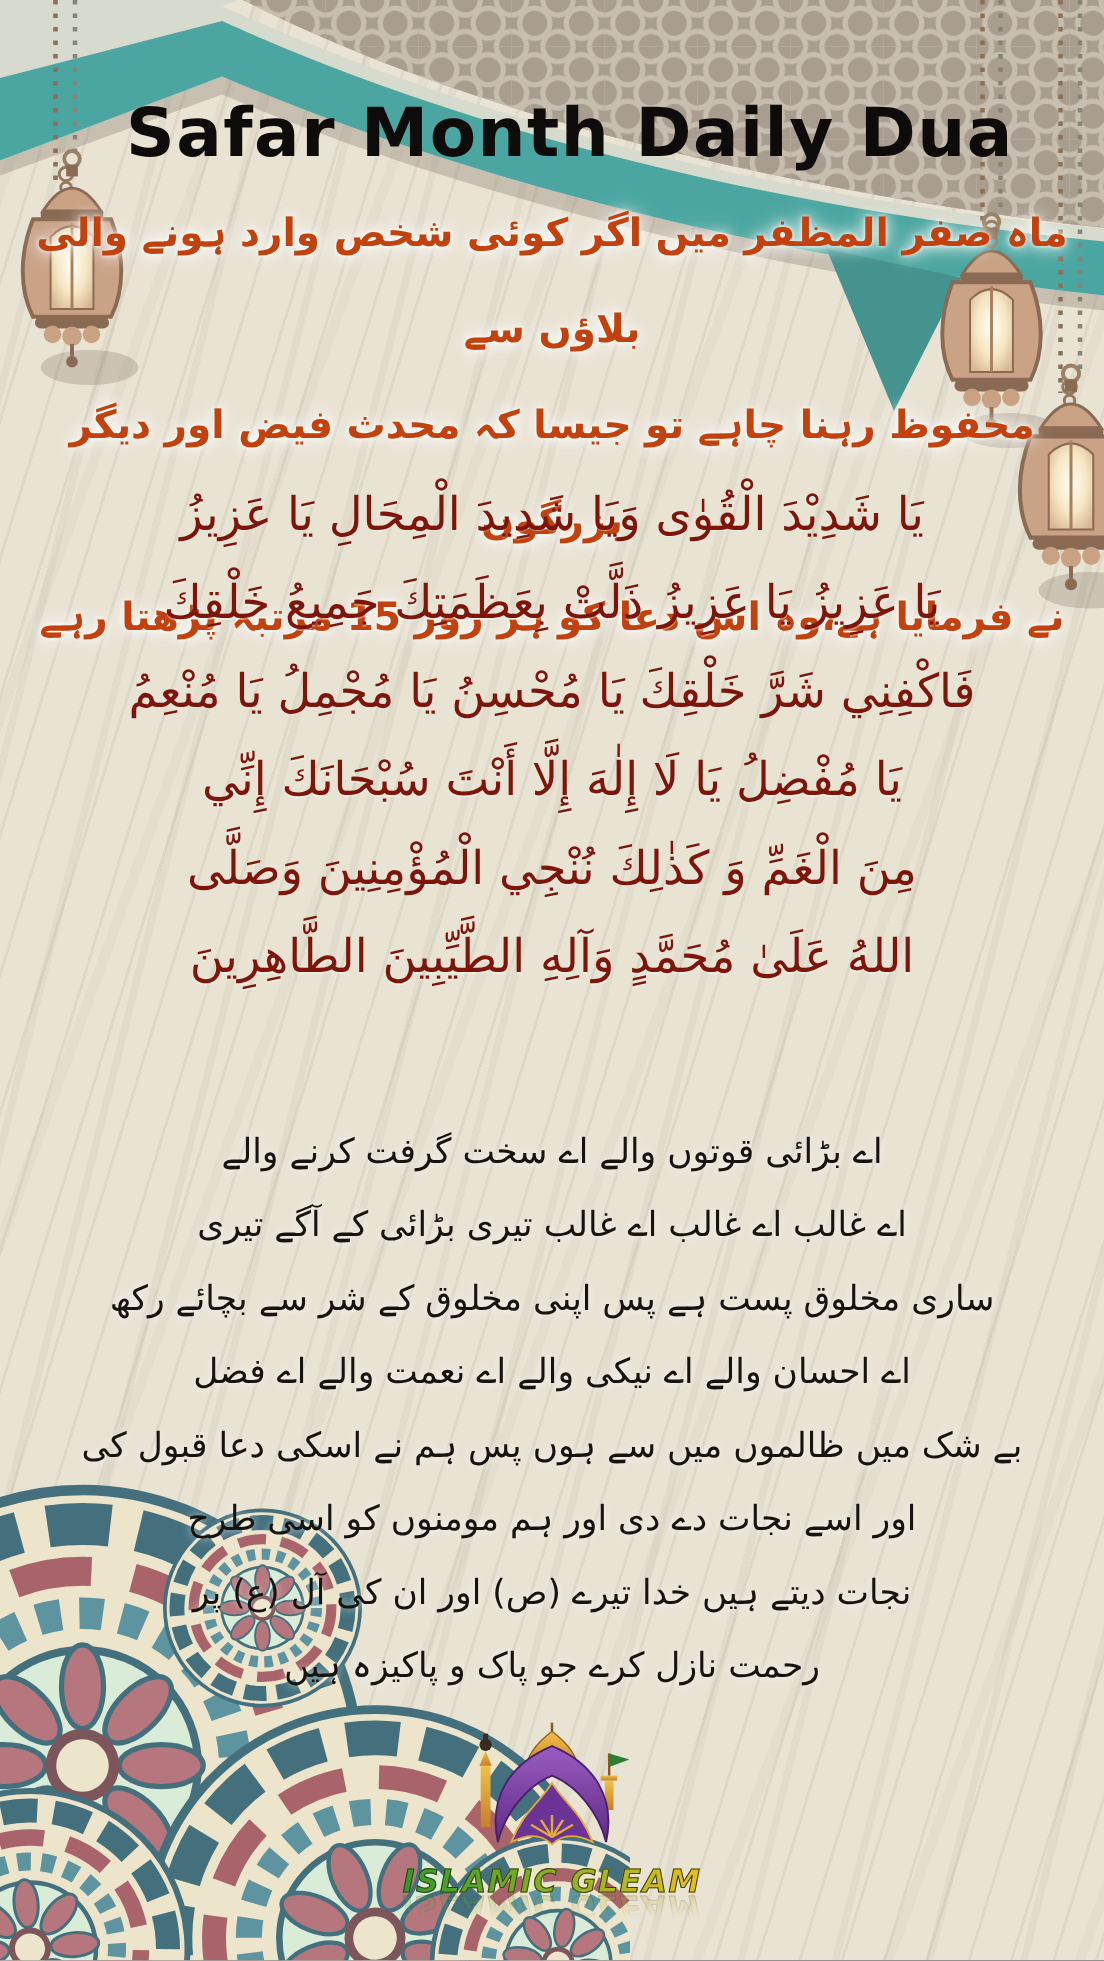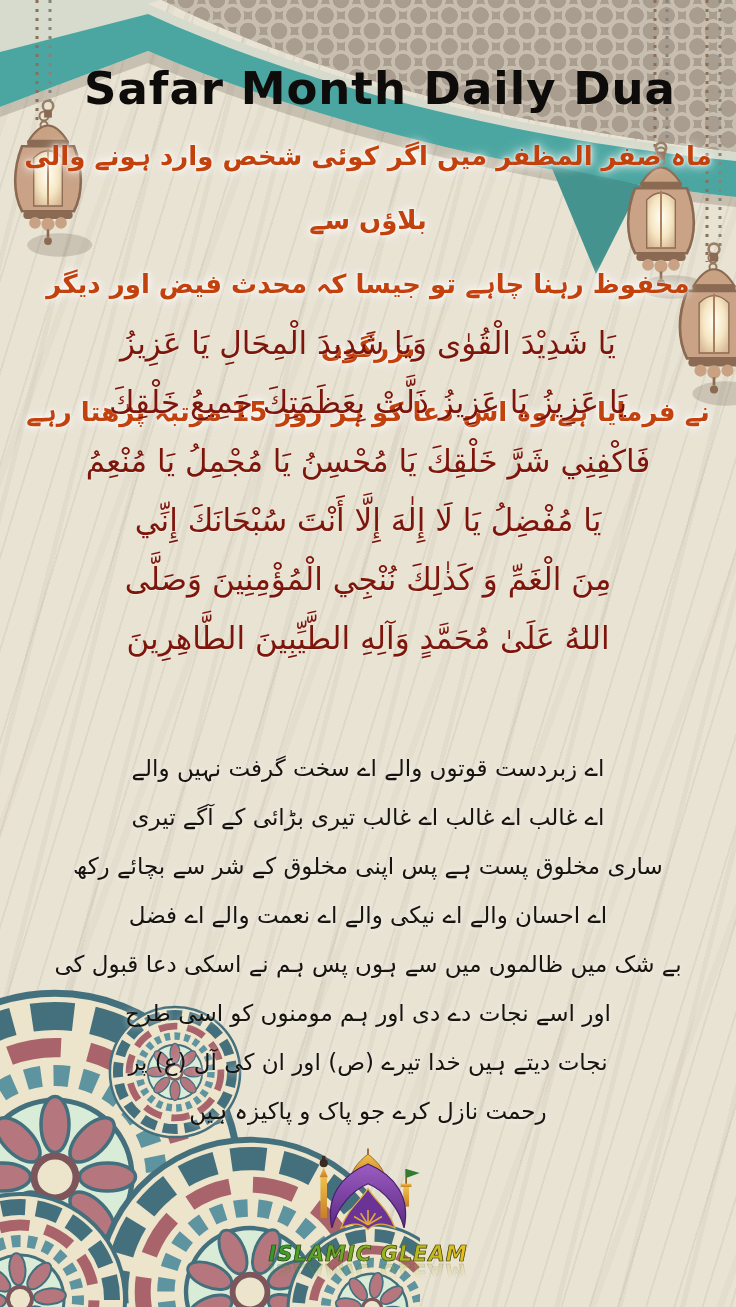--- a/index.html
+++ b/index.html
@@ -182,21 +182,21 @@
   <div class="dua">
     <div>يَا شَدِيْدَ الْقُوٰى وَيَا شَدِيدَ الْمِحَالِ يَا عَزِيزُ</div>
     <div>يَا عَزِيزُ يَا عَزِيزُ ذَلَّتْ بِعَظَمَتِكَ جَمِيعُ خَلْقِكَ</div>
     <div>فَاكْفِنِي شَرَّ خَلْقِكَ يَا مُحْسِنُ يَا مُجْمِلُ يَا مُنْعِمُ</div>
     <div>يَا مُفْضِلُ يَا لَا إِلٰهَ إِلَّا أَنْتَ سُبْحَانَكَ إِنِّي</div>
     <div>مِنَ الْغَمِّ وَ كَذٰلِكَ نُنْجِي الْمُؤْمِنِينَ وَصَلَّى</div>
     <div>اللهُ عَلَىٰ مُحَمَّدٍ وَآلِهِ الطَّيِّبِينَ الطَّاهِرِينَ</div>
   </div>
 
   <div class="trans">
-    <div>اے زبردست قوتوں والے اے سخت گرفت نہیں والے</div>
+    <div>اے بڑائی قوتوں والے اے سخت گرفت کرنے والے</div>
     <div>اے غالب اے غالب اے غالب تیری بڑائی کے آگے تیری</div>
     <div>ساری مخلوق پست ہے پس اپنی مخلوق کے شر سے بچائے رکھ</div>
     <div>اے احسان والے اے نیکی والے اے نعمت والے اے فضل</div>
     <div>بے شک میں ظالموں میں سے ہوں پس ہم نے اسکی دعا قبول کی</div>
     <div>اور اسے نجات دے دی اور ہم مومنوں کو اسی طرح</div>
     <div>نجات دیتے ہیں خدا تیرے (ص) اور ان کی آل (ع) پر</div>
     <div>رحمت نازل کرے جو پاک و پاکیزہ ہیں</div>
   </div>
 
   <div class="logo">

